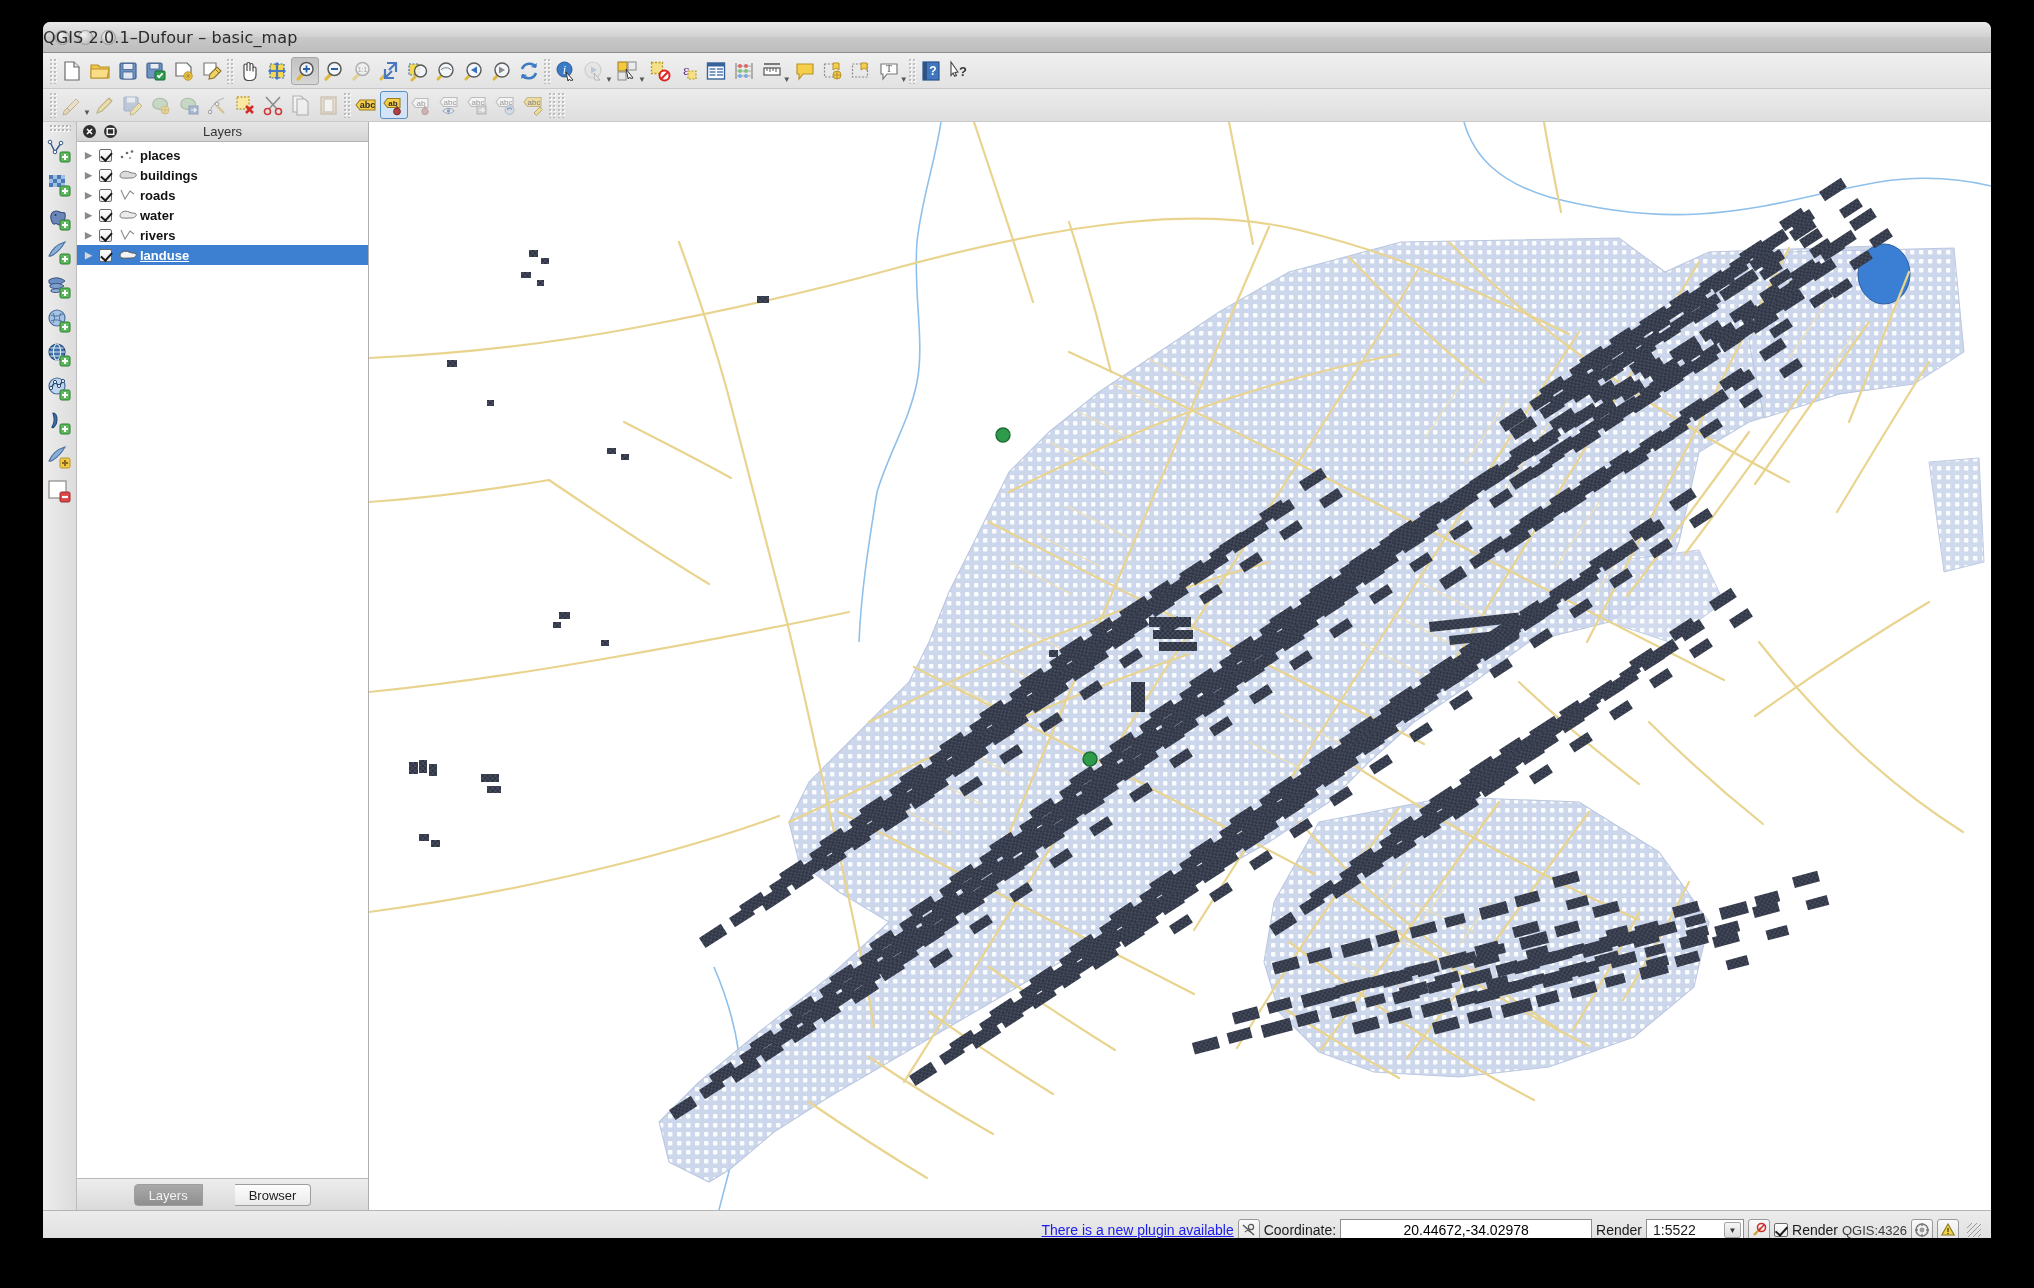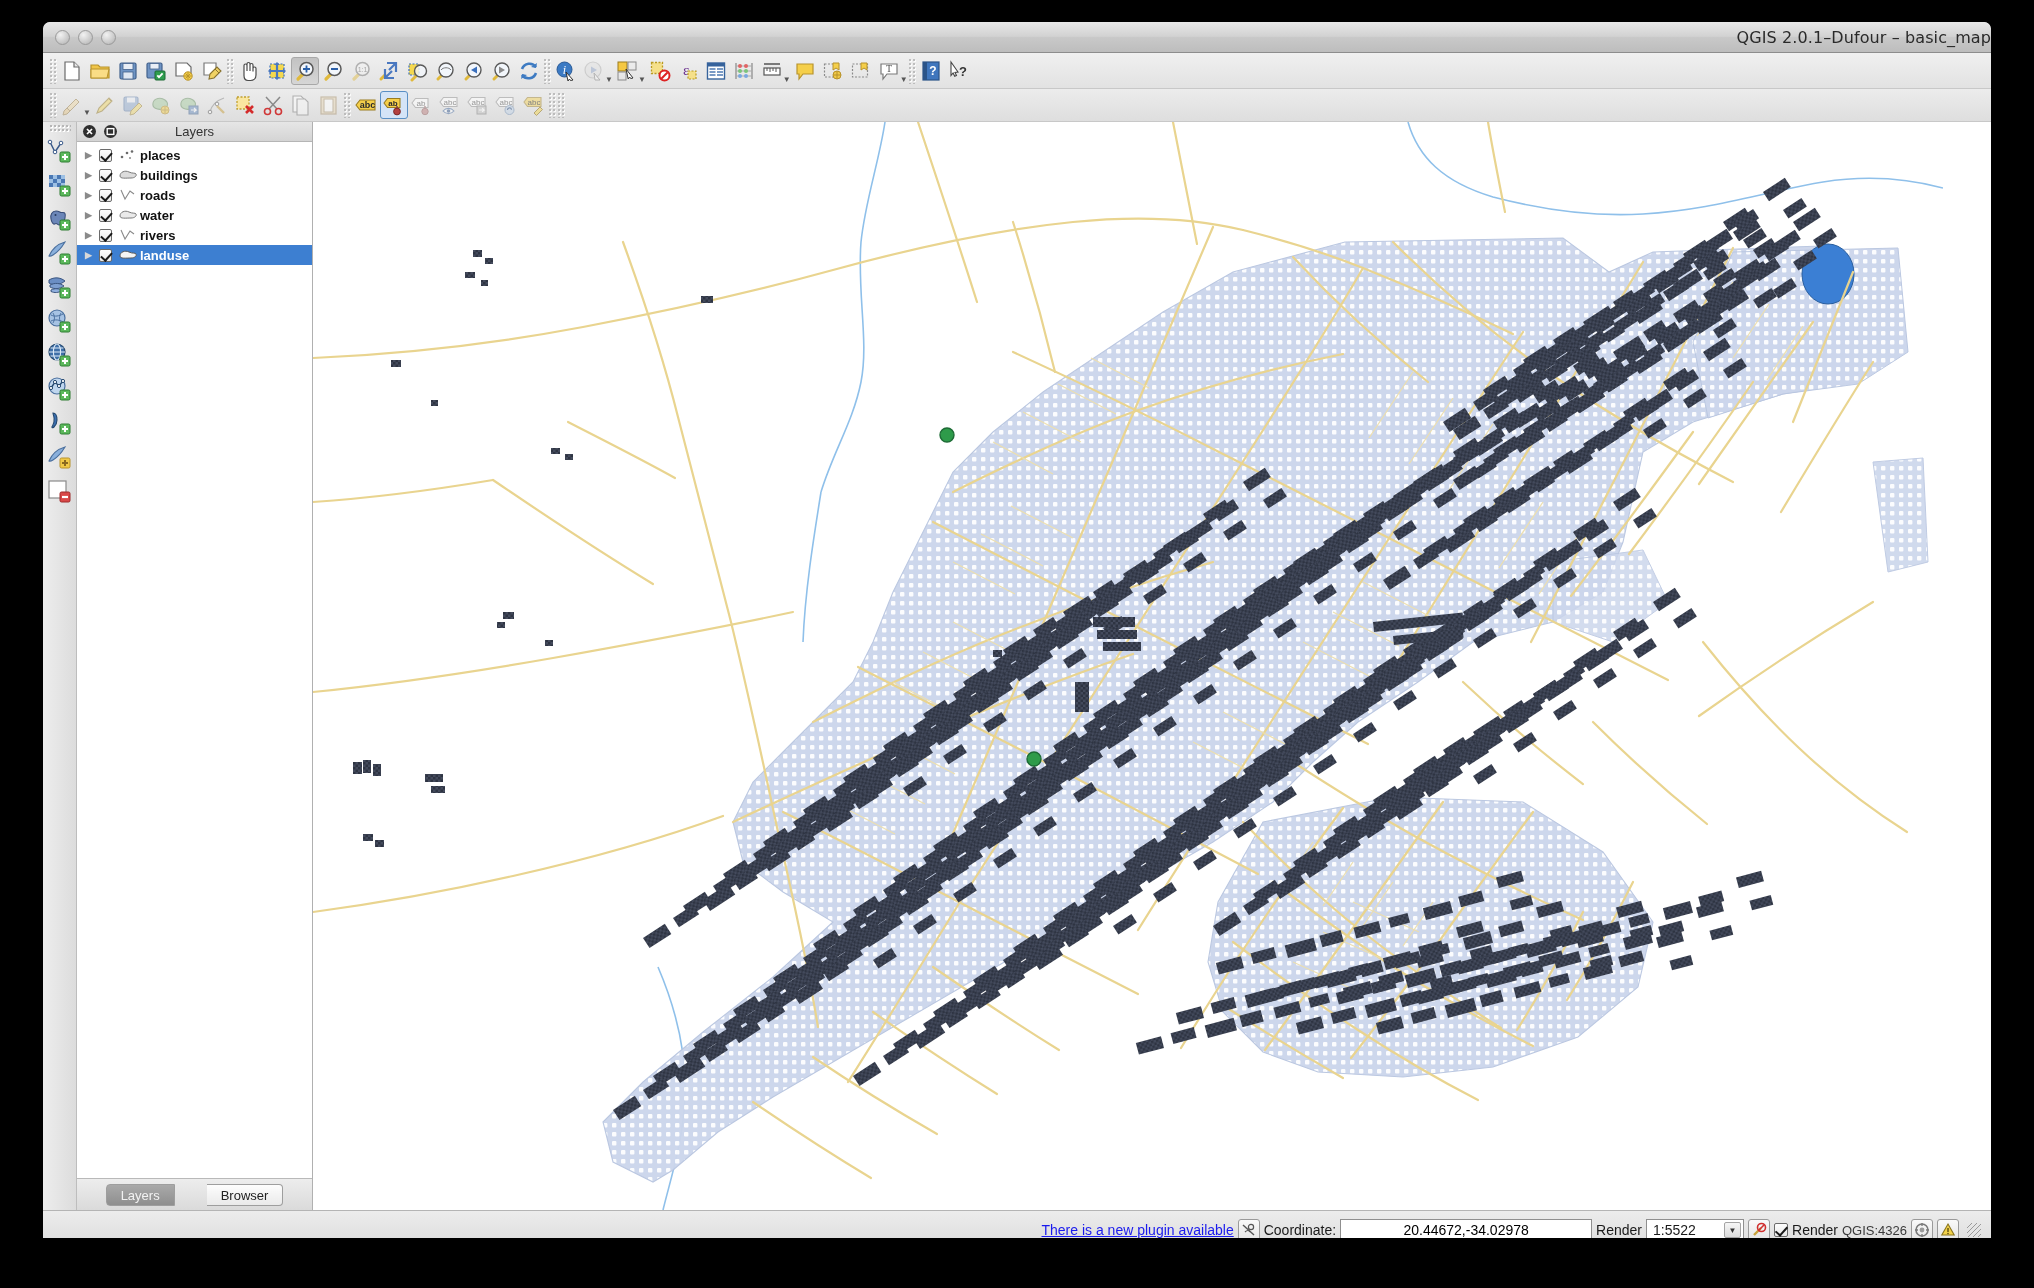--- a/index.html
+++ b/index.html
@@ -23,21 +23,21 @@
   
   .titlebar {
     position: relative;
     height: 31px;
     background: linear-gradient(to bottom, #e8e8e8 0%, #d2d2d2 48%, #c9c9c9 50%, #bdbdbd 100%);
     border-bottom: 1px solid #8d8d8d;
     border-radius: 7px 7px 0 0;
   }
   .title-text {
     position: absolute; left: 0; right: 0; top: 0;
-    line-height: 31px; text-align: right;
+    line-height: 31px; text-align: left;
     font-size: 16px; color: #2a2a2a;
     font-family: "DejaVu Sans", sans-serif;
     letter-spacing: 0.1px;
   }
   .traffic {
     position: absolute; left: 12px; top: 8px;
     display: flex; gap: 8px;
   }
   .tl {
     width: 15px; height: 15px; border-radius: 50%;
@@ -109,21 +109,21 @@
       radial-gradient(circle, #b6b6b6 1.1px, transparent 1.2px),
       radial-gradient(circle, #ffffff 1.1px, transparent 1.2px);
     background-size: 4px 4px, 4px 4px;
     background-position: 0 0, 1px 1px;
     margin-bottom: 2px;
   }
   .vitem { width: 30px; height: 34px; display:flex; align-items:center; justify-content:center; }
 
   
   .layers-panel {
-    width: 236px;
+    width: 292px;
     background: #ffffff;
     display: flex; flex-direction: column;
     border-right: 1px solid #b0b0b0;
   }
   .lp-header {
     height: 20px;
     background: linear-gradient(to bottom, #e6e6e6, #d4d4d4);
     border-bottom: 1px solid #b5b5b5;
     display: flex; align-items: center;
     position: relative;
@@ -132,21 +132,21 @@
   .lp-title {
     position: absolute; left: 0; right: 0; text-align: center;
     font-size: 13px; color: #333;
   }
   .layer-list { flex: 1; background: #fff; padding-top: 3px; }
   .layer-row {
     height: 20px; display: flex; align-items: center;
     padding-left: 8px; font-size: 13px; font-weight: bold; color: #111;
   }
   .layer-row.selected { background: #3d7fd1; color: #fff; }
-  .layer-row.selected .lname { }
+  .layer-row.selected .lname { text-decoration: underline; }
   .lr-arrow {
     width: 14px; font-size: 9px; color: #8a8a8a; flex: 0 0 auto;
   }
   .layer-row.selected .lr-arrow { color: #d8d8d8; }
   .lr-check {
     width: 13px; height: 13px; border: 1px solid #6b6b6b;
     border-radius: 2px; background: linear-gradient(to bottom,#fdfdfd,#e9e9e9);
     margin-right: 6px; flex: 0 0 auto; position: relative;
   }
   .lr-check::after {

